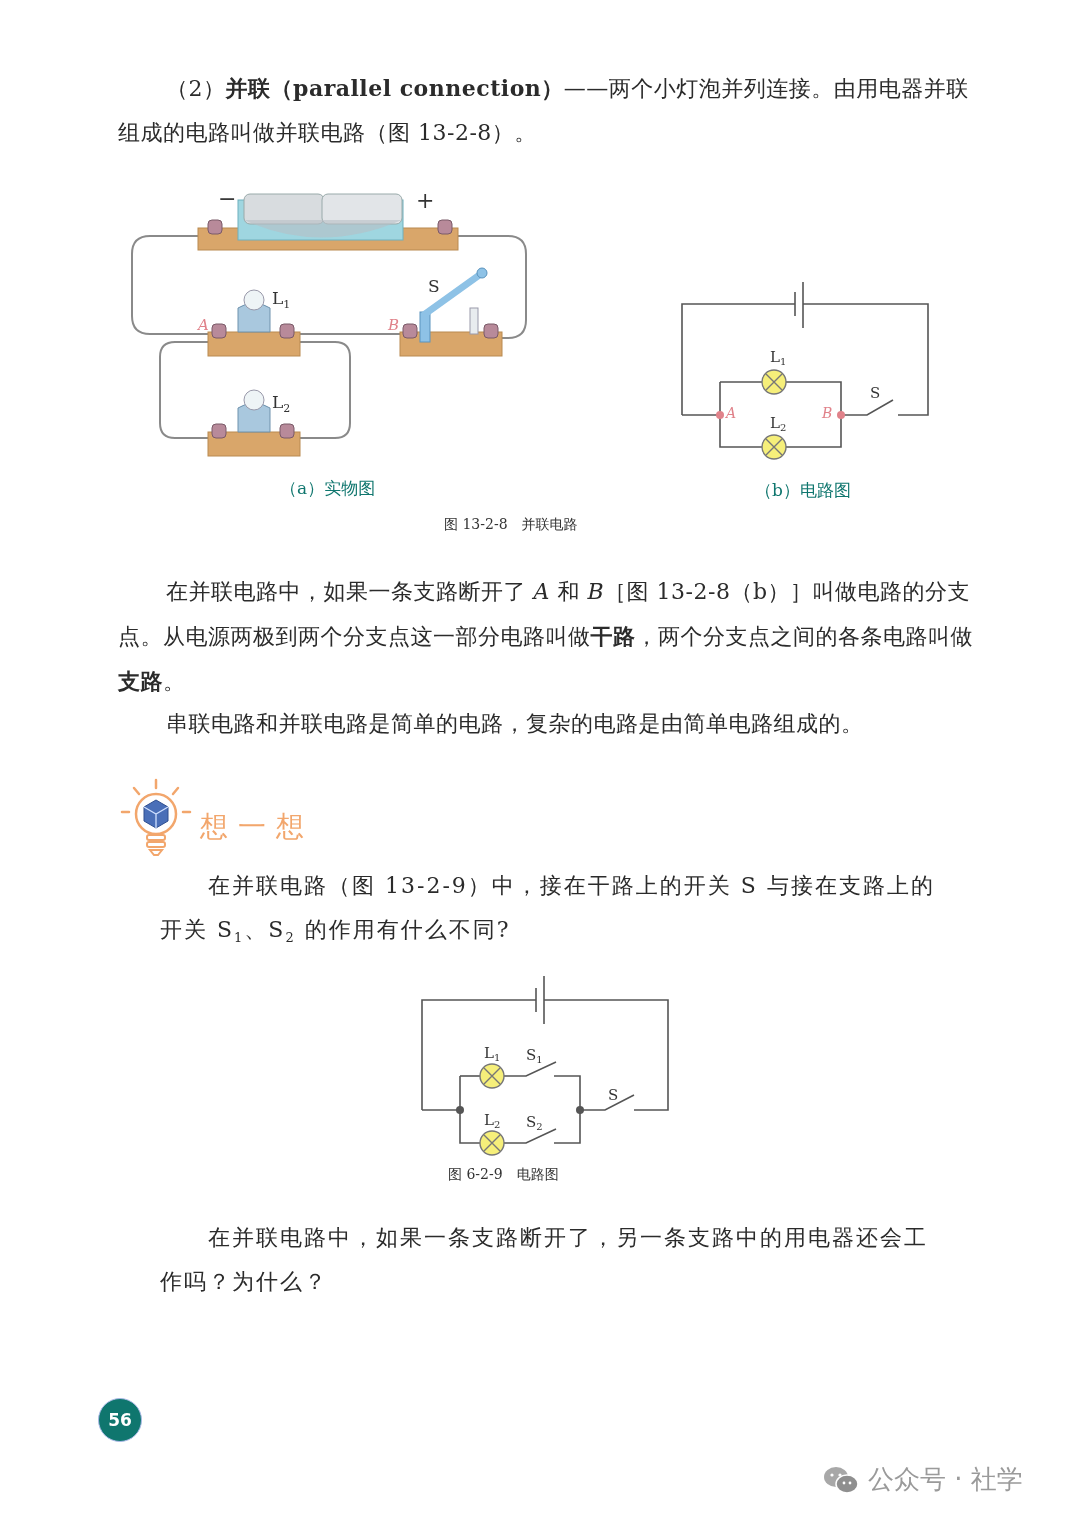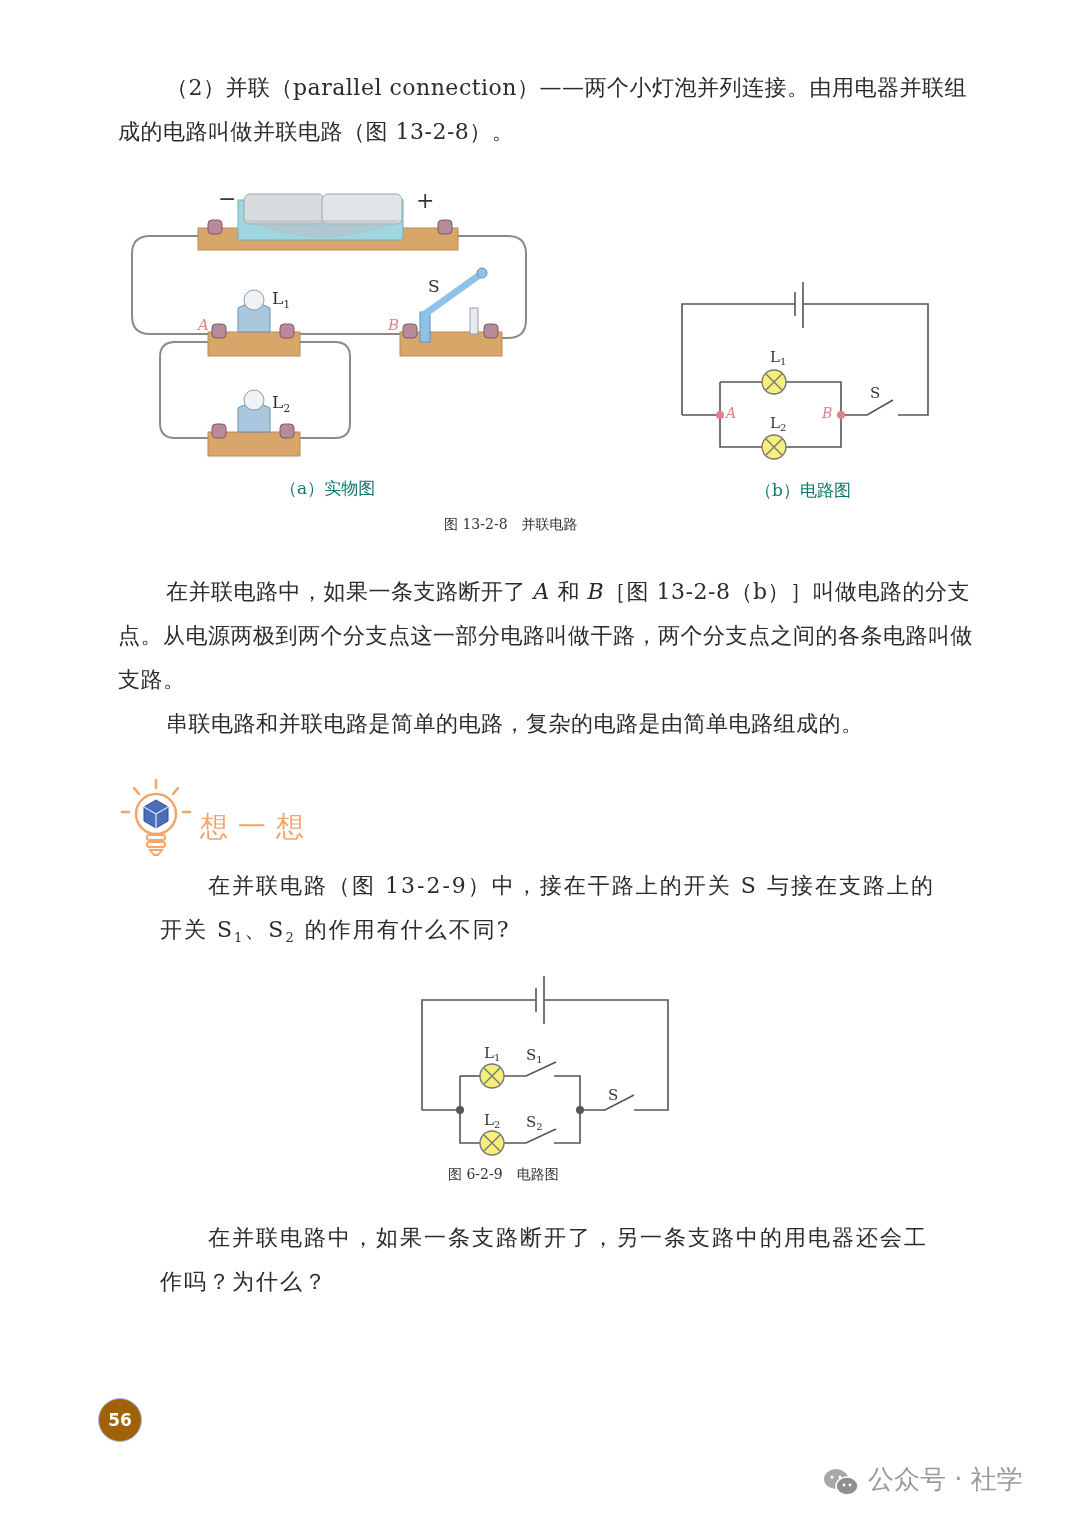--- a/index.html
+++ b/index.html
@@ -1,30 +1,30 @@
 <!DOCTYPE html>
 <html><head>
 <meta charset="utf-8">
 <style>
   html,body{margin:0;padding:0;background:#fff;}
   body{width:1080px;height:1525px;position:relative;overflow:hidden;
        font-family:"DejaVu Serif","Liberation Serif",serif;color:#2b2b2b;}
   .abs{position:absolute;}
   .para{position:absolute;left:118px;width:860px;font-size:22px;line-height:44px;letter-spacing:0.5px;}
   .indent{text-indent:48px;}
-  .bold{font-weight:normal;}
+  .bold{font-weight:bold;}
   .cap{position:absolute;font-size:17px;color:#0f766e;}
   .figcap{position:absolute;font-size:14px;color:#333;text-align:center;}
   .think-title{position:absolute;left:200px;top:808px;font-size:28px;color:#f2a66c;
      font-family:"DejaVu Sans","Liberation Sans",sans-serif;letter-spacing:10px;}
   .pagenum{position:absolute;left:98px;top:1398px;width:42px;height:42px;border-radius:50%;
-     background:#a16207;border:1px solid #a9b9e6;color:#fff;font-size:17px;font-weight:bold;
+     background:#0f766e;border:1px solid #a9b9e6;color:#fff;font-size:17px;font-weight:bold;
      display:flex;align-items:center;justify-content:center;font-family:"DejaVu Sans","Liberation Sans",sans-serif;}
   .wm{position:absolute;left:822px;top:1462px;font-size:26px;color:#9a9a9a;
-     font-family:"DejaVu Sans","Liberation Sans",sans-serif;display:flex;align-items:flex-end;gap:8px;}
+     font-family:"DejaVu Sans","Liberation Sans",sans-serif;display:flex;align-items:center;gap:8px;}
   .it{font-style:italic;}
   svg text{font-family:"DejaVu Serif","Liberation Serif",serif;}
 </style>
 </head>
 <body>
 
 <div class="para indent" style="top:66px;">
   <span>（2）</span><span class="bold">并联</span><span class="bold">（parallel connection）</span><span>——两个小灯泡并列连接。由用电器并联组成的电路叫做并联电路（图 13-2-8）。</span>
 </div>
 

